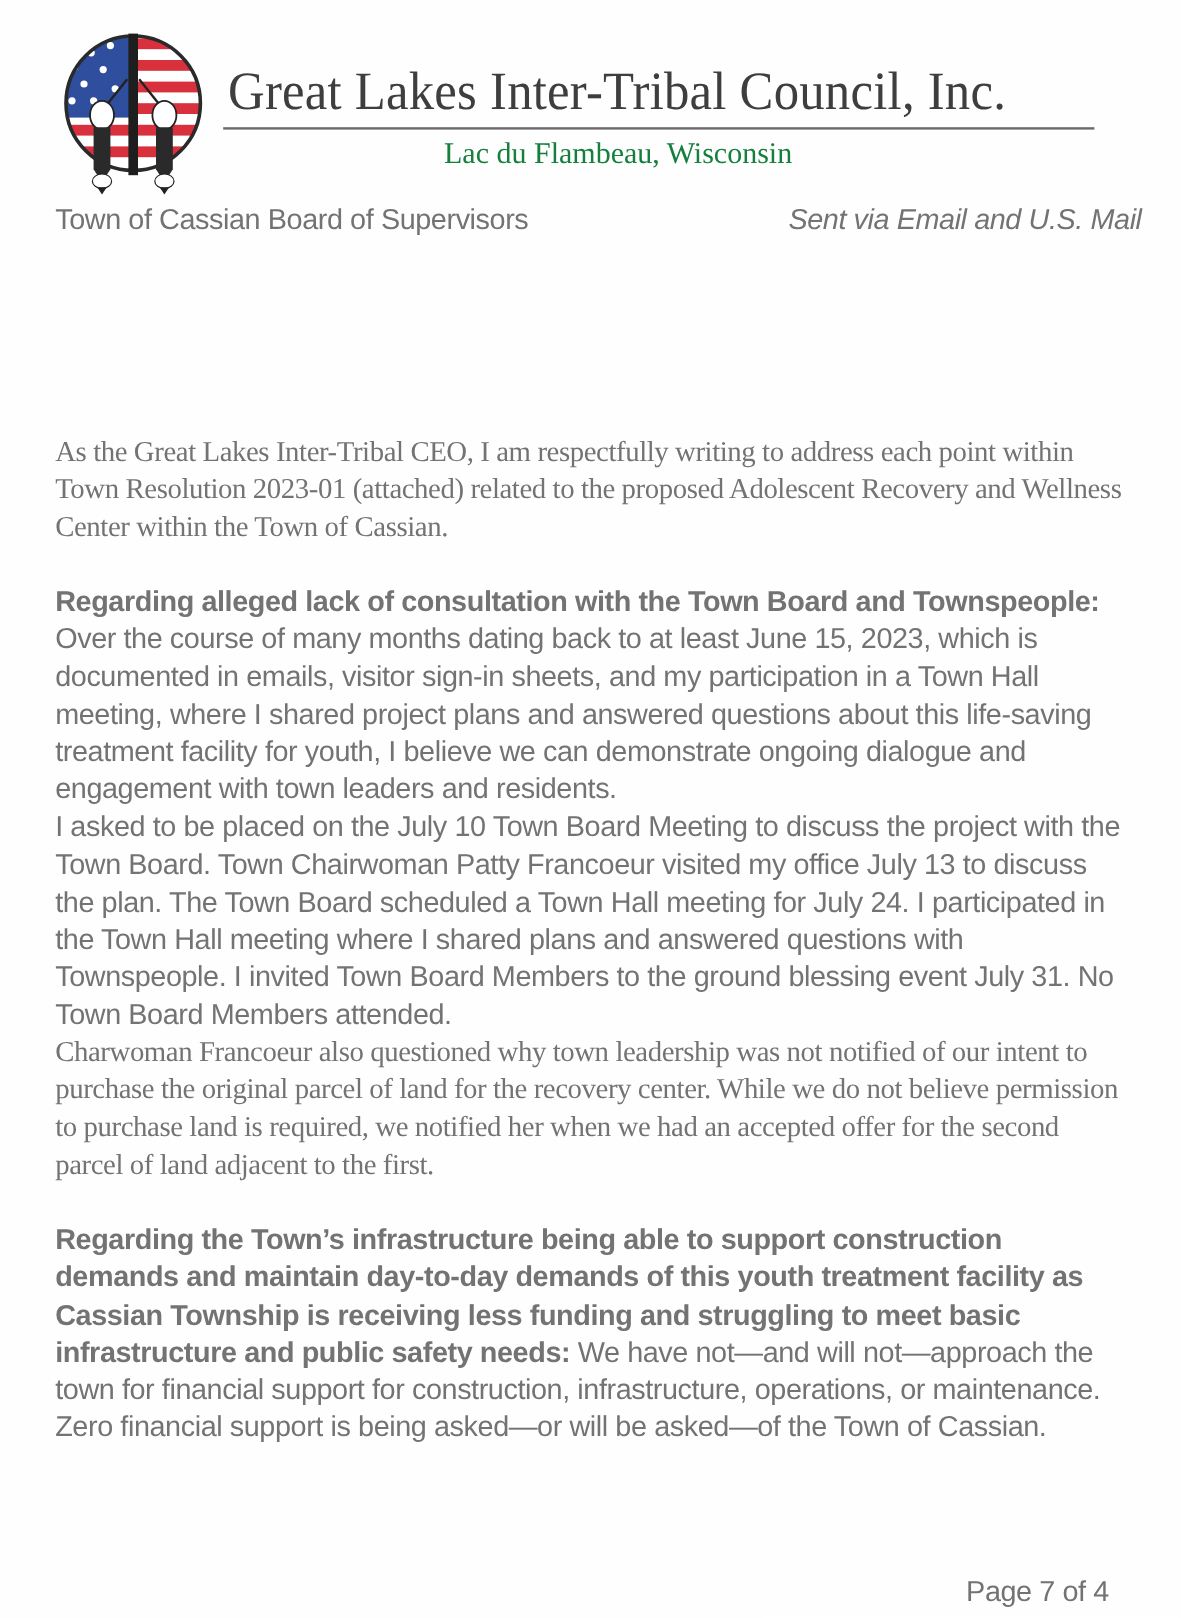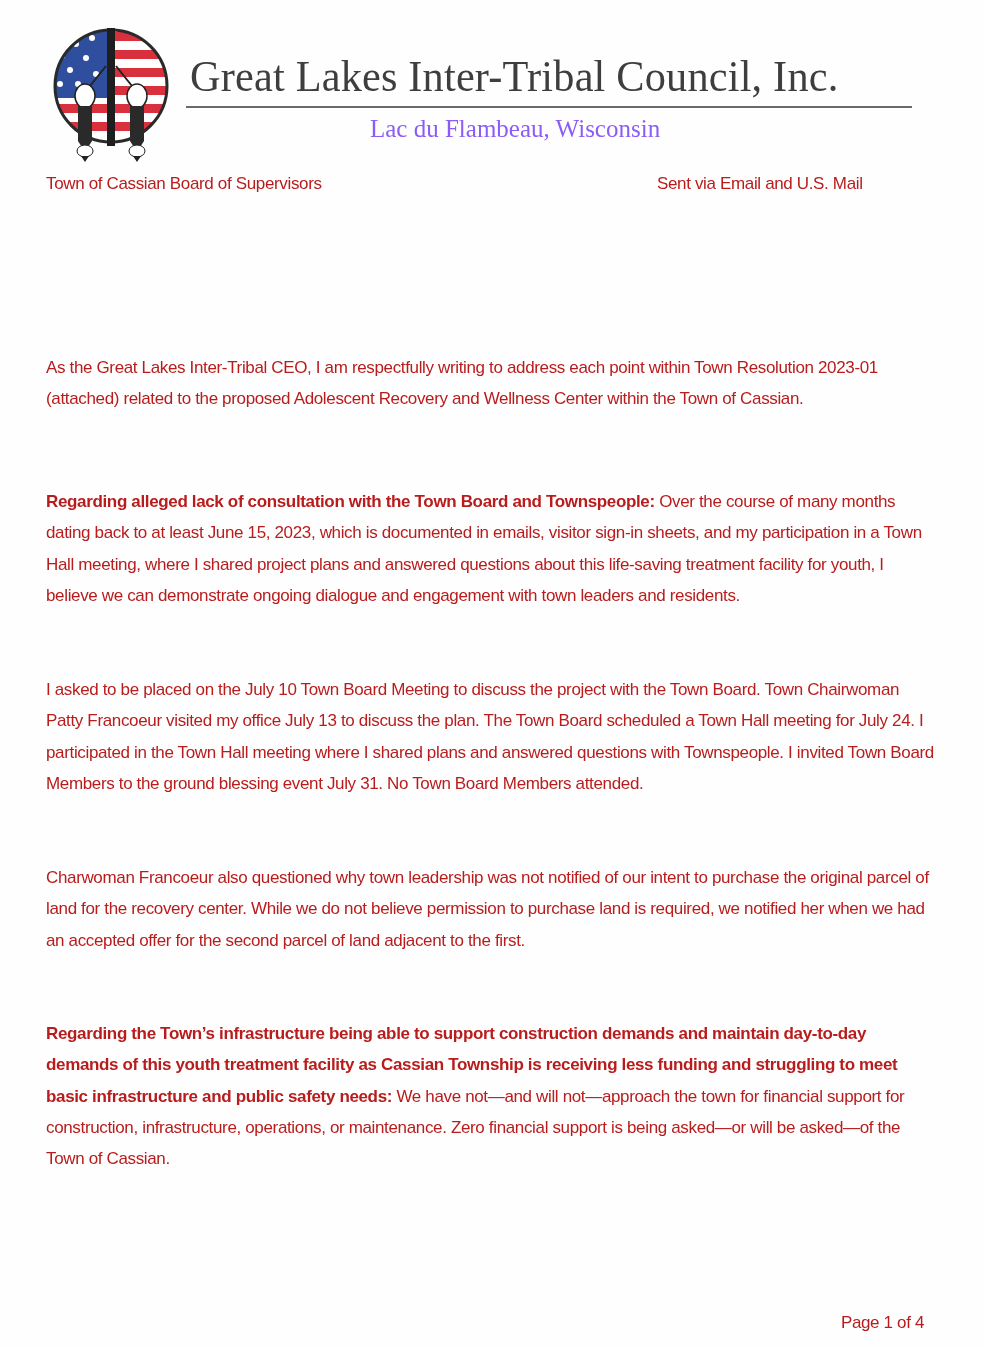--- a/index.html
+++ b/index.html
@@ -1,24 +1,24 @@
 <!DOCTYPE html>
 <html><head>
   <meta charset="utf-8">
   <style>
     html, body { margin: 0; padding: 0; background: #ffffff; }
     body { width: 984px; height: 1348px; position: relative; overflow: hidden; color: #3a3a3a; }
     .page { position: absolute; left: 0; top: 0; width: 984px; height: 1348px; background: #fefefe; }
     .logo { position: absolute; left: 48px; top: 26px; width: 126px; height: 138px; }
     .org-title { position: absolute; left: 190px; top: 50px; font-family: "Liberation Serif", "DejaVu Serif", serif; font-size: 45px; color: #3e3e3e; letter-spacing: 0.2px; white-space: nowrap; transform: scaleX(0.94); transform-origin: left top; }
     .header-rule { position: absolute; left: 186px; top: 106px; width: 726px; height: 2px; background: #6a6a6a; }
-    .org-location { position: absolute; left: 370px; top: 115px; font-family: "Liberation Serif", "DejaVu Serif", serif; font-size: 25px; color: #8b5cf6; white-space: nowrap; }
-    .body-text { font-family: "Liberation Sans", "DejaVu Sans", sans-serif; font-size: 17px; color: #b91c1c; letter-spacing: -0.35px; }
+    .org-location { position: absolute; left: 370px; top: 115px; font-family: "Liberation Serif", "DejaVu Serif", serif; font-size: 25px; color: #15803d; white-space: nowrap; }
+    .body-text { font-family: "Liberation Sans", "DejaVu Sans", sans-serif; font-size: 24px; color: #737373; letter-spacing: -0.35px; }
     .addr { position: absolute; left: 46px; top: 168px; line-height: 31px; }
-    .sent { position: absolute; left: 657px; top: 168px; line-height: 31px; }
+    .sent { position: absolute; left: 657px; top: 168px; line-height: 31px; font-style: italic; }
     .para { position: absolute; left: 46px; width: 890px; line-height: 31.3px; margin: 0; }
     .b { font-weight: bold; }
     .footer { position: absolute; right: 60px; top: 1313px; }
   </style>
 </head>
 <body>
 
 <div class="page">
 
   <svg class="logo" viewBox="0 0 126 138">
@@ -80,24 +80,24 @@
 
   <div class="addr body-text">
     <div>Town of Cassian Board of Supervisors</div>
   </div>
 
   <div class="sent body-text">
     <div>Sent via Email and U.S. Mail</div>
   </div>
 
 
-  <p class="para body-text" style="top:352px;">As the Great Lakes Inter-Tribal CEO, I am respectfully writing to address each point within Town Resolution 2023-01 (attached) related to the proposed Adolescent Recovery and Wellness Center within the Town of Cassian.</p>
+  <p class="para body-text" style="top:362px;font-family:Liberation Serif, serif;">As the Great Lakes Inter-Tribal CEO, I am respectfully writing to address each point within Town Resolution 2023-01 (attached) related to the proposed Adolescent Recovery and Wellness Center within the Town of Cassian.</p>
 
   <p class="para body-text" style="top:486px;"><span class="b">Regarding alleged lack of consultation with the Town Board and Townspeople:</span><span> Over the course of many months dating back to at least June 15, 2023, which is documented in emails, visitor sign-in sheets, and my participation in a Town Hall meeting, where I shared project plans and answered questions about this life-saving treatment facility for youth, I believe we can demonstrate ongoing dialogue and engagement with town leaders and residents.</span></p>
 
   <p class="para body-text" style="top:674px;">I asked to be placed on the July 10 Town Board Meeting to discuss the project with the Town Board. Town Chairwoman Patty Francoeur visited my office July 13 to discuss the plan. The Town Board scheduled a Town Hall meeting for July 24. I participated in the Town Hall meeting where I shared plans and answered questions with Townspeople. I invited Town Board Members to the ground blessing event July 31. No Town Board Members attended.</p>
 
-  <p class="para body-text" style="top:862px;">Charwoman Francoeur also questioned why town leadership was not notified of our intent to purchase the original parcel of land for the recovery center. While we do not believe permission to purchase land is required, we notified her when we had an accepted offer for the second parcel of land adjacent to the first.</p>
+  <p class="para body-text" style="top:862px;font-family:Liberation Serif, serif;">Charwoman Francoeur also questioned why town leadership was not notified of our intent to purchase the original parcel of land for the recovery center. While we do not believe permission to purchase land is required, we notified her when we had an accepted offer for the second parcel of land adjacent to the first.</p>
 
   <p class="para body-text" style="top:1018px;"><span class="b">Regarding the Town’s infrastructure being able to support construction demands and maintain day-to-day demands of this youth treatment facility as Cassian Township is receiving less funding and struggling to meet basic infrastructure and public safety needs:</span><span> We have not—and will not—approach the town for financial support for construction, infrastructure, operations, or maintenance. Zero financial support is being asked—or will be asked—of the Town of Cassian.</span></p>
 
-  <div class="footer body-text">Page 1 of 4</div>
+  <div class="footer body-text">Page 7 of 4</div>
 </div>
 
 </body></html>

